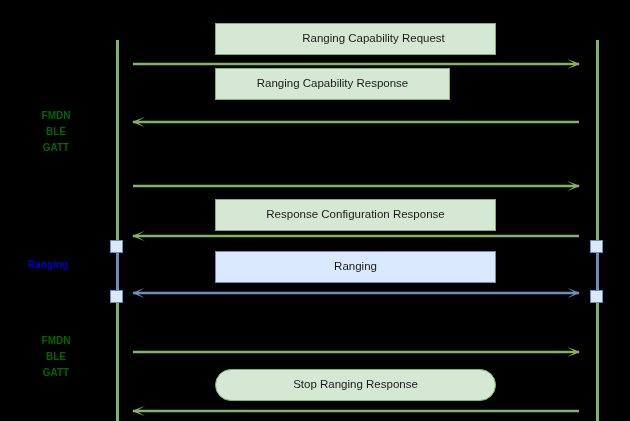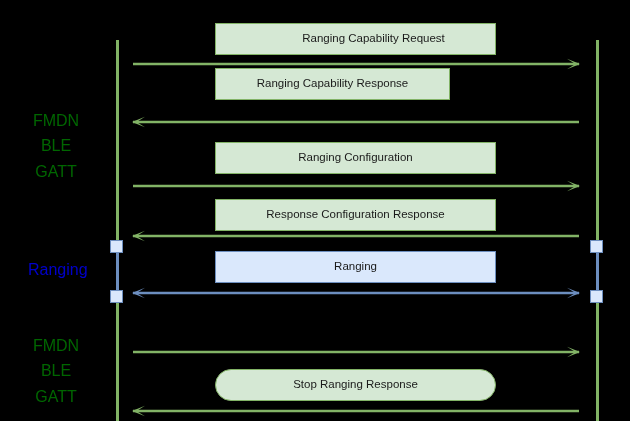--- a/index.html
+++ b/index.html
@@ -60,22 +60,22 @@
   
   .arrow {
     position: absolute;
     height: 12px;
   }
   .arrow svg { display: block; overflow: visible; }
 
   
   .side-label {
     position: absolute;
-    font-size: 16px;
-    font-weight: normal;
+    font-size: 10px;
+    font-weight: bold;
     line-height: 1.58;
     white-space: pre-line;
   }
   .side-label.green { color: #006600; text-align: center; }
   .side-label.blue  { color: #0000cc; text-align: left; }
 </style>
 </head>
 <body>
 
 <div id="canvas">
@@ -100,23 +100,20 @@
       </svg>
     </div>
     <div class="msg-box" style="left: 215px; top: 68px; width: 235px; height: 32px;">
       <span>Ranging Capability Response</span>
     </div>
     <div class="arrow" style="left: 131px; top: 116px; width: 450px;">
       <svg width="450" height="12" viewBox="0 0 450 12">
         <line x1="2" y1="6" x2="448" y2="6" stroke="#82b366" stroke-width="2.4"></line>
         <path d="M 1 6 L 14 0.7999999999999998 L 5.6 6 L 14 11.2 Z" fill="#82b366"></path>
       </svg>
-    </div>
-    <div class="msg-box" style="left: 215px; top: 142px; width: 281px; height: 32px;">
-      <span>Ranging Configuration</span>
     </div>
     <div class="arrow" style="left: 131px; top: 180px; width: 450px;">
       <svg width="450" height="12" viewBox="0 0 450 12">
         <line x1="2" y1="6" x2="448" y2="6" stroke="#82b366" stroke-width="2.4"></line>
         <path d="M 449 6 L 436 0.7999999999999998 L 444.4 6 L 436 11.2 Z" fill="#82b366"></path>
       </svg>
     </div>
     <div class="msg-box" style="left: 215px; top: 199px; width: 281px; height: 32px;">
       <span>Response Configuration Response</span>
     </div>

